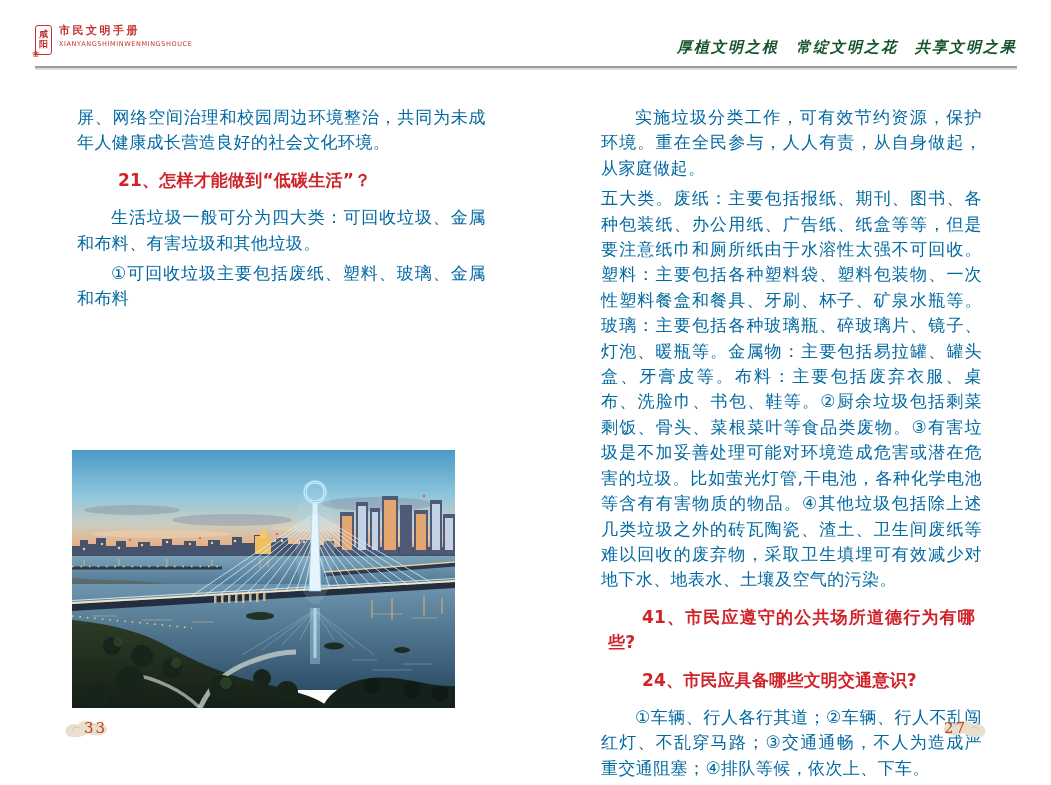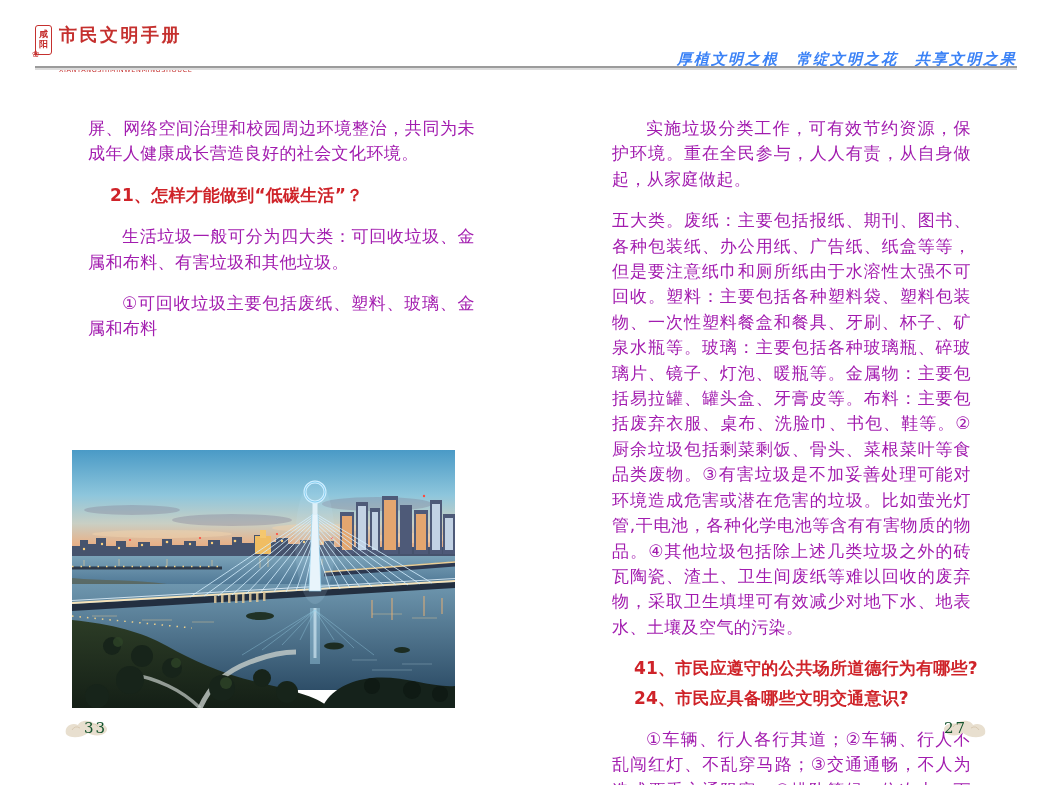--- a/index.html
+++ b/index.html
@@ -6,50 +6,50 @@
   #page{position:relative;width:1051px;height:785px;background:#ffffff;overflow:hidden;
         font-family:"DejaVu Sans",sans-serif;}
 
   
   .logo-wrap{position:absolute;left:35px;top:23px;height:42px;}
   .seal{position:absolute;left:0;top:2px;width:17px;height:30px;border:1.5px solid #c5302e;
         border-radius:3px;color:#c5302e;font-size:9px;line-height:10px;text-align:center;
         padding-top:3px;box-sizing:border-box;font-weight:bold;}
   .seal-flower{position:absolute;left:-3px;top:26px;color:#c5302e;font-size:9px;}
   .logo-text{position:absolute;left:24px;top:0;}
-  .logo-title{color:#c5302e;font-weight:bold;font-size:18px;letter-spacing:2.5px;
+  .logo-title{color:#c5302e;font-weight:bold;font-size:11px;letter-spacing:2.5px;
               font-family:"DejaVu Serif",serif;white-space:nowrap;}
-  .logo-sub{color:#c5302e;font-size:6.5px;letter-spacing:.6px;margin-top:19px;white-space:nowrap;}
-  .slogan{position:absolute;right:34px;top:50px;color:#3b82f6;font-size:15px;font-weight:bold;
+  .logo-sub{color:#c5302e;font-size:6.5px;letter-spacing:.6px;margin-top:2px;white-space:nowrap;}
+  .slogan{position:absolute;right:34px;top:38px;color:#14532d;font-size:15px;font-weight:bold;
           font-style:italic;letter-spacing:2px;font-family:"DejaVu Serif",serif;white-space:nowrap;}
   .divider{position:absolute;left:35px;top:66px;width:982px;height:2px;background:#9b9b9b;
            box-shadow:0 2px 0 #dcdcdc;}
 
   
   .col{position:absolute;top:100px;}
   .col-left{left:72px;width:419px;}
   .col-right{left:596px;width:391px;}
-  .para{margin:16px;font-size:17px;line-height:25.4px;color:#a21caf;text-align:justify;
+  .para{margin:5px;font-size:17px;line-height:25.4px;color:#0369a1;text-align:justify;
         letter-spacing:.4px;}
   .para.indent{text-indent:2em;}
-  .heading{margin:4px;font-size:17px;line-height:25.4px;color:#cf2329;font-weight:bold;
+  .heading{margin:12px;font-size:17px;line-height:25.4px;color:#cf2329;font-weight:bold;
            text-indent:2em;text-align:justify;letter-spacing:.2px;}
 
   
   .photo{position:absolute;left:72px;top:450px;width:383px;height:258px;overflow:hidden;}
   .photo svg{display:block;}
 
   
   .pagenum-wrap{position:absolute;top:710px;height:34px;}
   .pagenum-left{left:62px;width:90px;}
   .pagenum-right{right:62px;width:90px;text-align:right;}
   .cloud{position:absolute;top:6px;width:52px;height:24px;}
   .pagenum-left .cloud{left:0;}
   .pagenum-right .cloud{right:0;transform:scaleX(-1);}
-  .pagenum{position:relative;font-family:"DejaVu Serif",serif;font-size:15px;color:#14532d;
+  .pagenum{position:relative;font-family:"DejaVu Serif",serif;font-size:15px;color:#c2410c;
            letter-spacing:2px;top:8px;}
   .pagenum-left .pagenum{left:22px;}
   .pagenum-right .pagenum{right:22px;}
 </style>
 </head>
 <body>
 
 <div id="page">
 
   <div class="logo-wrap">

